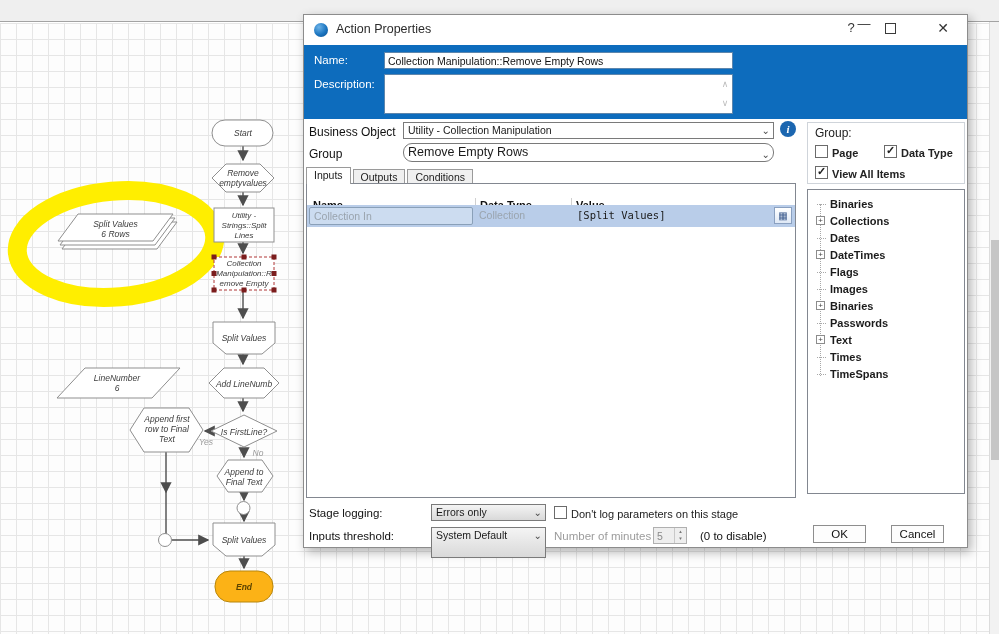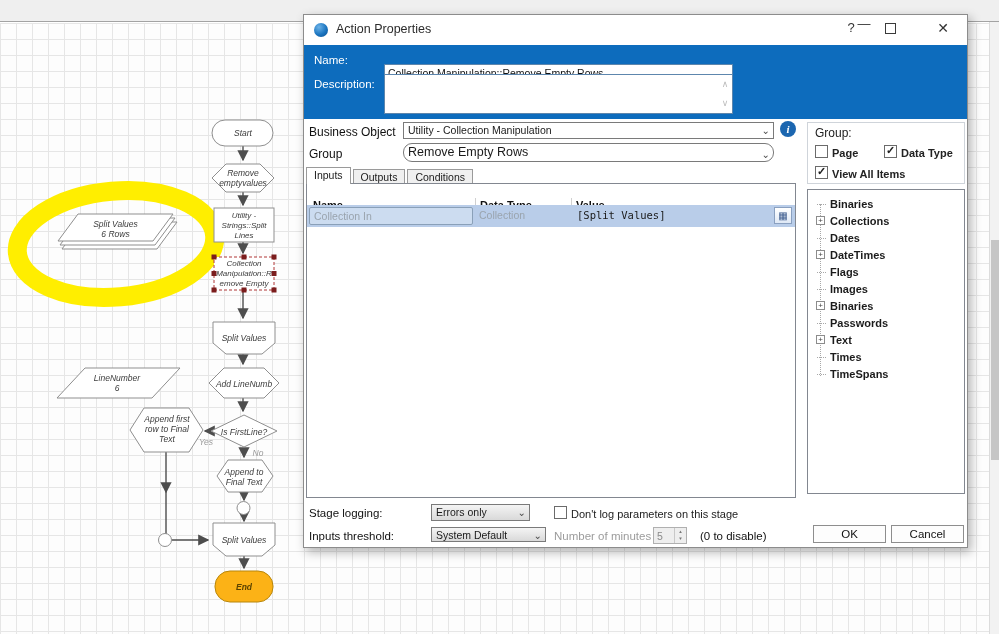--- a/index.html
+++ b/index.html
@@ -41,21 +41,21 @@
   .tb-btn { position:absolute; top:5px; font-size:13px; color:#333; width:18px; text-align:center; cursor:default; }
   .tb-help { left:538px; }
   .tb-min  { left:551px; top:1px; }
   .tb-max  { left:581px; top:8px; width:11px; height:11px; border:1.4px solid #3a3a3a; }
   .tb-close{ left:630px; font-size:14px; }
 
   .banner { position:absolute; left:0; top:30px; width:100%; height:74px; background:#0d6cbd; color:#fff; }
   .banner .lbl { position:absolute; left:10px; font-size:11.5px; }
   .name-input { position:absolute; left:80px; top:7px; width:349px; height:17px;
     border:1px solid #5d86ad; background:#fff; color:#111; font-size:10.5px;
-    font-family:"Liberation Sans",sans-serif; padding:1px 3px;margin-top:12px; }
+    font-family:"Liberation Sans",sans-serif; padding:1px 3px; }
   .desc-wrap { position:absolute; left:80px; top:29px; width:349px; height:40px; background:#fff; border:1px solid #5d86ad; }
   .desc-input { position:absolute; left:0; top:0; width:334px; height:38px; border:none; resize:none;
     font-family:"Liberation Sans",sans-serif; font-size:10.5px; outline:none; }
   .desc-scroll { position:absolute; right:0; top:0; width:14px; height:38px; color:#bdbdbd;
     font-size:9px; text-align:center; line-height:19px; }
 
   .row-label { position:absolute; left:5px; font-size:12px; color:#111; }
   .combo { position:absolute; background:#fff; border:1px solid #7a7a7a; padding:1px 3px 1px 4px;
     overflow:hidden; white-space:nowrap; }
   .combo .chev { position:absolute; right:3px; top:1px; color:#4a4a4a; font-size:10px; }
@@ -99,30 +99,30 @@
   .treebox { position:absolute; left:503px; top:174px; width:158px; height:305px;
     border:1px solid #828790; background:#fff; }
   .tree-rail { position:absolute; left:12px; top:14px; width:0; height:172px; border-left:1px dotted #a8a8a8; }
   .titem { position:absolute; left:6px; height:17px; font-size:11px; font-weight:700; color:#1c1c1c; }
   .titem .exp { position:absolute; left:2px; top:3px; width:9px; height:9px; border:1px solid #8c8c8c;
     background:#fff; font-size:8px; line-height:7px; text-align:center; color:#444; font-weight:400; }
   .titem .tick { position:absolute; left:3px; top:8px; width:9px; border-top:1px dotted #a8a8a8; }
   .titem .tlabel { position:absolute; left:16px; top:2px; }
 
   .ft-label { position:absolute; left:5px; font-size:11.5px; color:#111; }
-  .logging-combo { left:127px; top:489px; width:99px; height:17px; font-size:10.5px; line-height:13px; }
-  .threshold-combo { left:127px; top:512px; width:115px; height:15px; font-size:10.5px; line-height:13px; }
+  .logging-combo { left:127px; top:489px; width:115px; height:17px; font-size:10.5px; line-height:13px; }
+  .threshold-combo { left:127px; top:512px; width:115px; height:31px; font-size:10.5px; line-height:13px; }
   .ft-gray { position:absolute; font-size:11.5px; color:#9c9c9c; }
   .spinner { position:absolute; left:349px; top:512px; width:34px; height:17px;
     border:1px solid #b0b0b0; background:#eeeeee; }
   .spinner .num { position:absolute; left:3px; top:2px; font-size:10.5px; color:#8a8a8a; }
   .spinner .arrows { position:absolute; right:0; top:0; width:12px; height:15px;
     border-left:1px solid #c8c8c8; font-size:4.5px; color:#777; text-align:center; line-height:7px; }
   .hint { position:absolute; left:396px; top:515px; font-size:11.5px; color:#111;text-align:center; }
-  .btn { position:absolute; top:510px; width:73px; height:18px; background:#fdfdfd;
+  .btn { position:absolute; top:510px; width:53px; height:18px; background:#fdfdfd;
     border:1px solid #8e8e8e; text-align:center; font-size:11.5px; line-height:16px; color:#111; }
   .btn-ok { left:509px; } .btn-cancel { left:587px; }
 </style>
 </head>
 <body>
 
 <div class="screen">
 
   <div class="topstrip"></div>
   <div class="grid-bg"></div>

